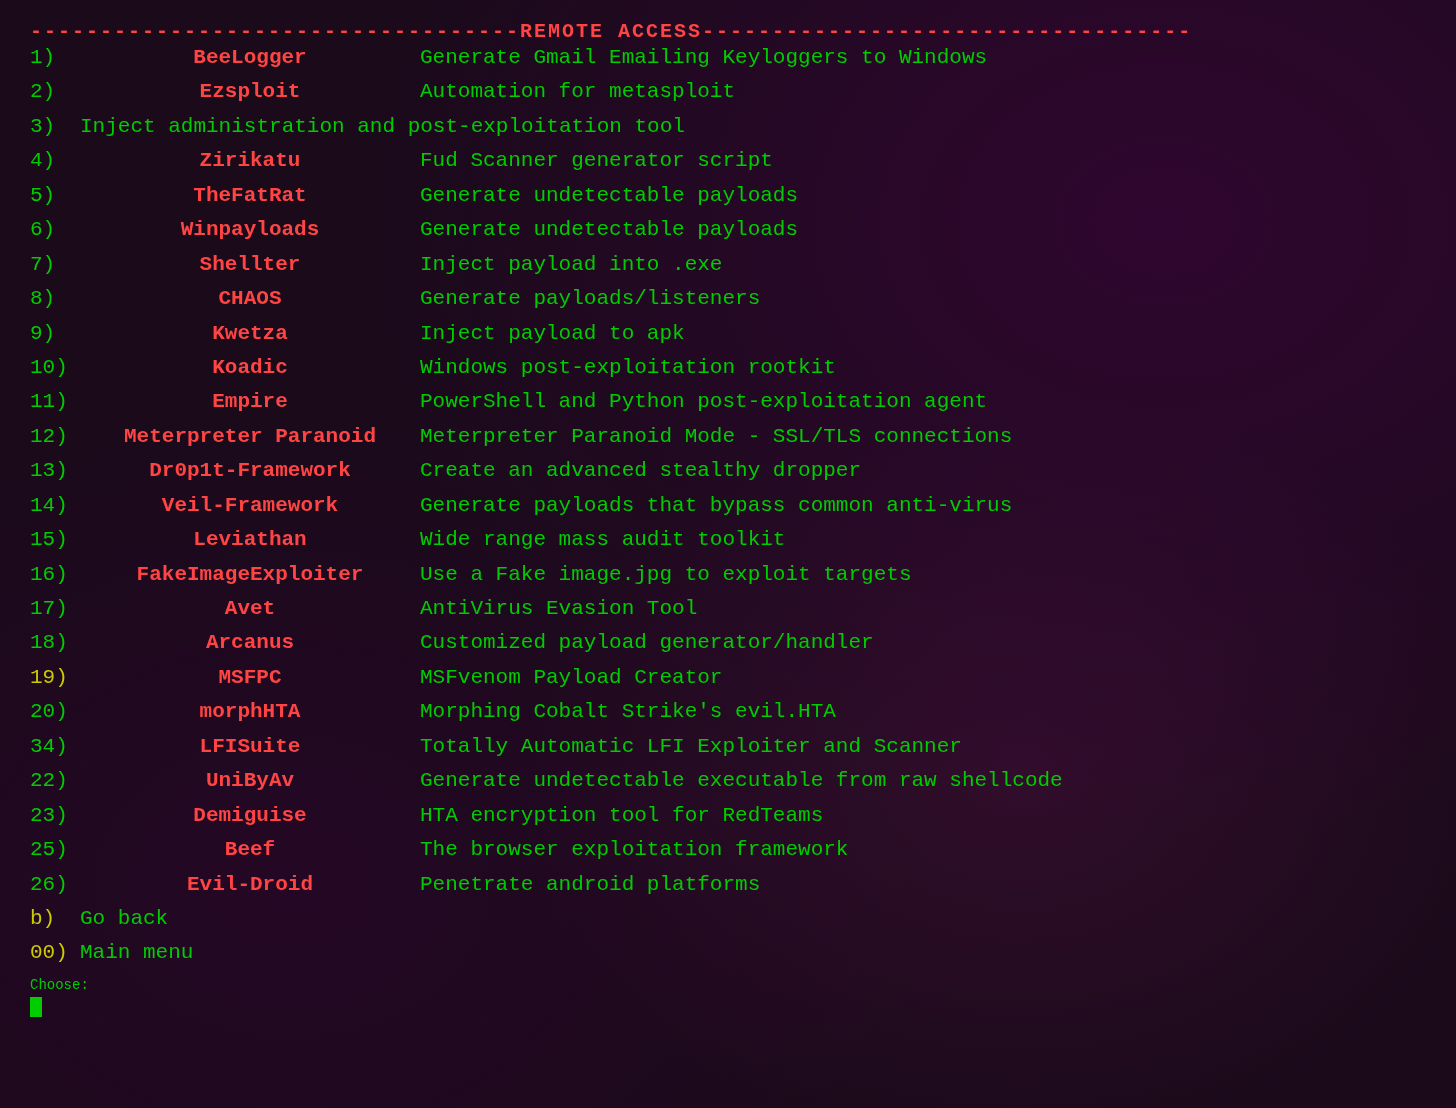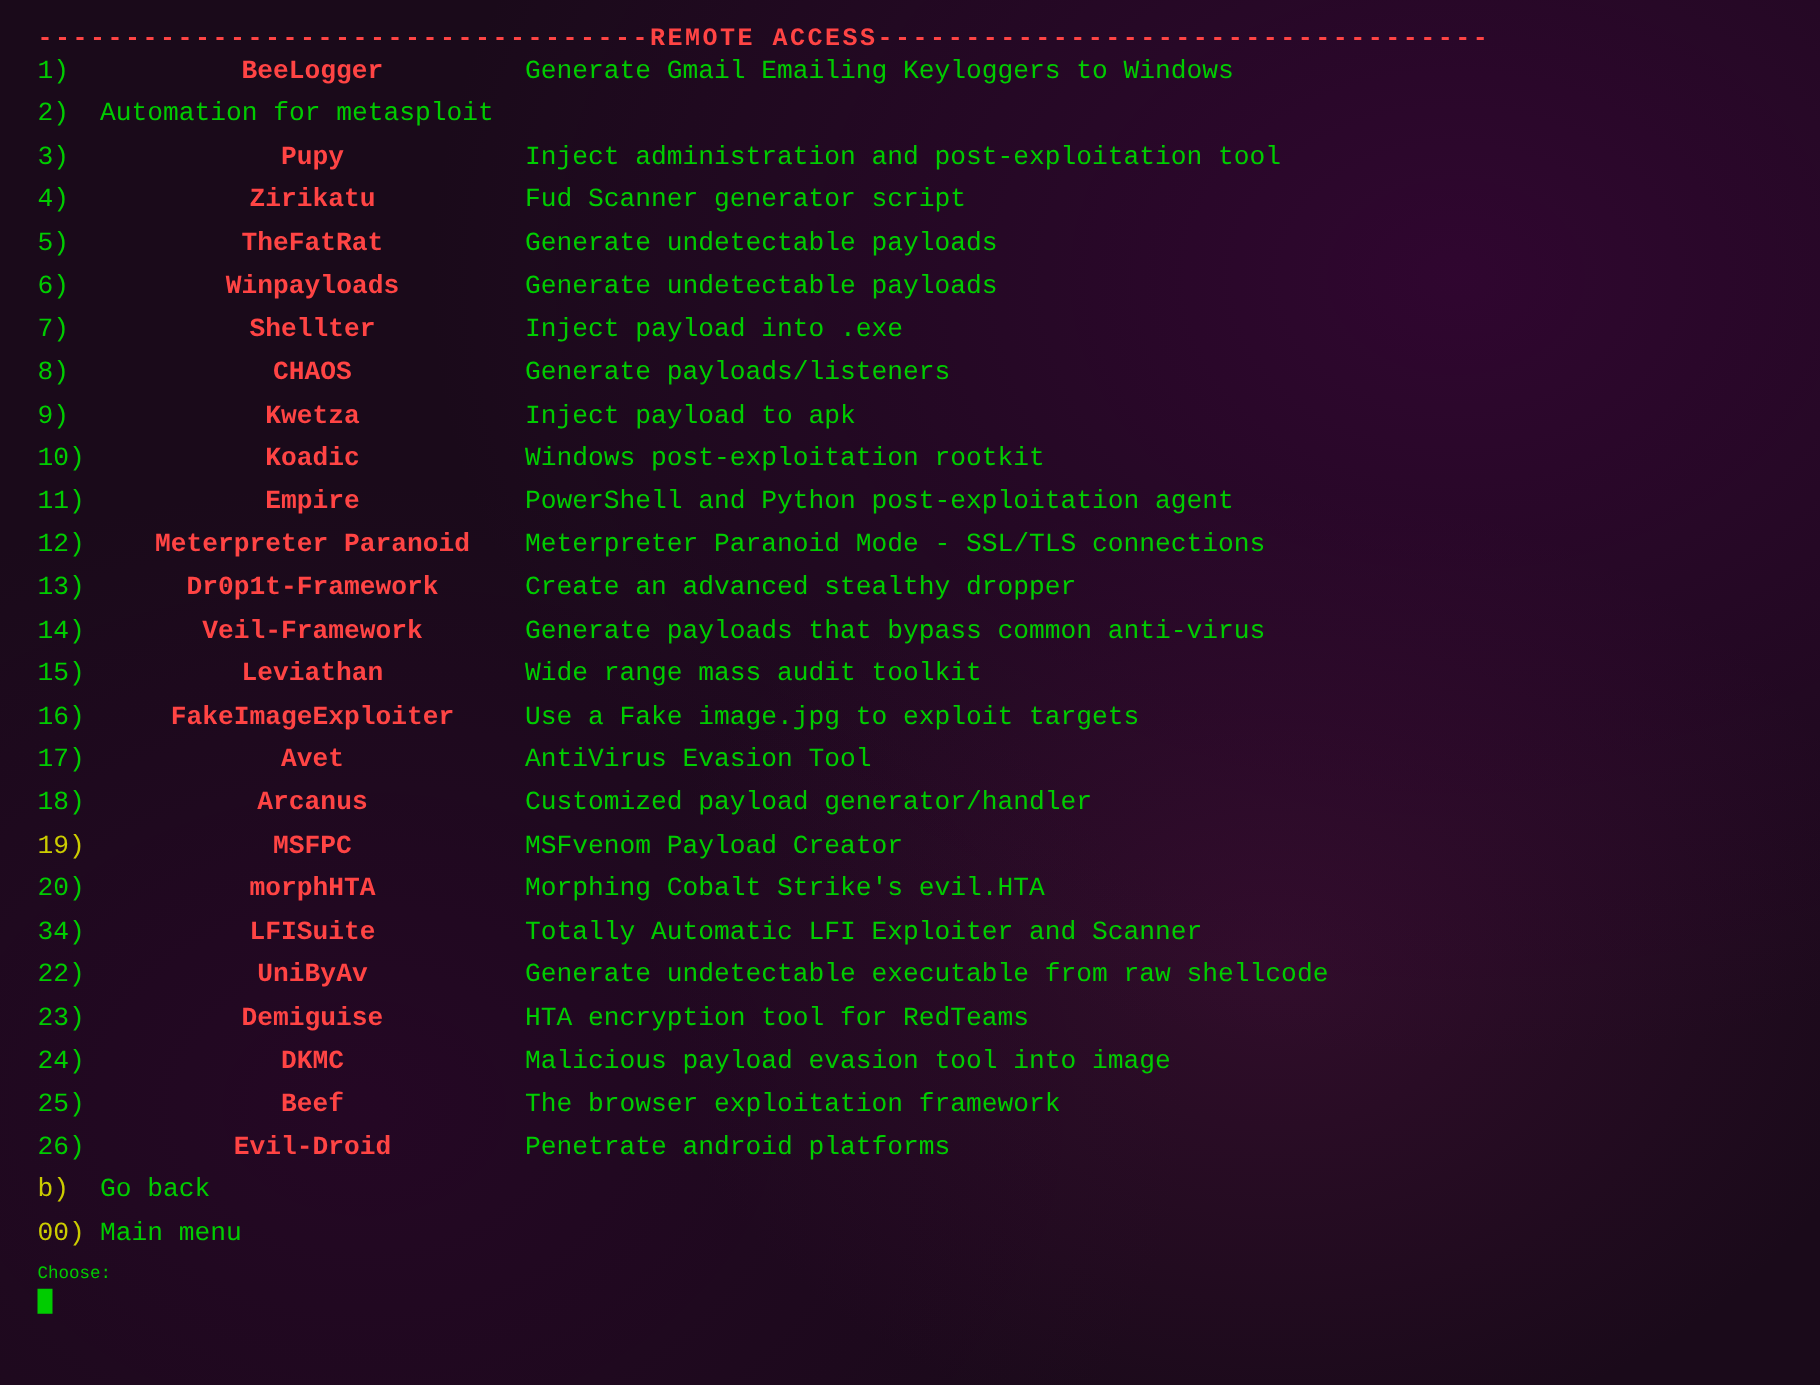--- a/index.html
+++ b/index.html
@@ -106,25 +106,25 @@
   <div class="header-line">-----------------------------------REMOTE ACCESS-----------------------------------</div>
 
   <div id="menu-container">
       <div class="menu-item">
         <span class="item-number green">1)</span>
         <span class="item-name">BeeLogger</span>
         <span class="item-desc">Generate Gmail Emailing Keyloggers to Windows</span>
       </div>
       <div class="menu-item">
         <span class="item-number green">2)</span>
+        <span class="item-name">Ezsploit</span>
         <span class="item-desc">Automation for metasploit</span>
       </div>
       <div class="menu-item">
         <span class="item-number green">3)</span>
-        <span class="item-name">Pupy</span>
         <span class="item-desc">Inject administration and post-exploitation tool</span>
       </div>
       <div class="menu-item">
         <span class="item-number green">4)</span>
         <span class="item-name">Zirikatu</span>
         <span class="item-desc">Fud Scanner generator script</span>
       </div>
       <div class="menu-item">
         <span class="item-number green">5)</span>
         <span class="item-name">TheFatRat</span>
@@ -212,25 +212,20 @@
       </div>
       <div class="menu-item">
         <span class="item-number green">22)</span>
         <span class="item-name">UniByAv</span>
         <span class="item-desc">Generate undetectable executable from raw shellcode</span>
       </div>
       <div class="menu-item">
         <span class="item-number green">23)</span>
         <span class="item-name">Demiguise</span>
         <span class="item-desc"> HTA encryption tool for RedTeams</span>
-      </div>
-      <div class="menu-item">
-        <span class="item-number green">24)</span>
-        <span class="item-name">DKMC</span>
-        <span class="item-desc"> Malicious payload evasion tool into image</span>
       </div>
       <div class="menu-item">
         <span class="item-number green">25)</span>
         <span class="item-name">Beef</span>
         <span class="item-desc">The browser exploitation framework</span>
       </div>
       <div class="menu-item">
         <span class="item-number green">26)</span>
         <span class="item-name">Evil-Droid</span>
         <span class="item-desc"> Penetrate android platforms</span>

